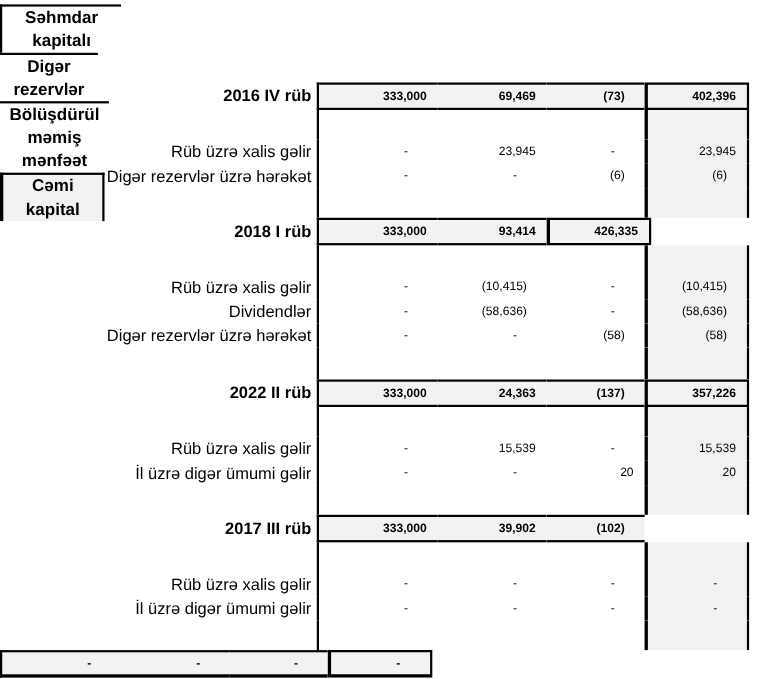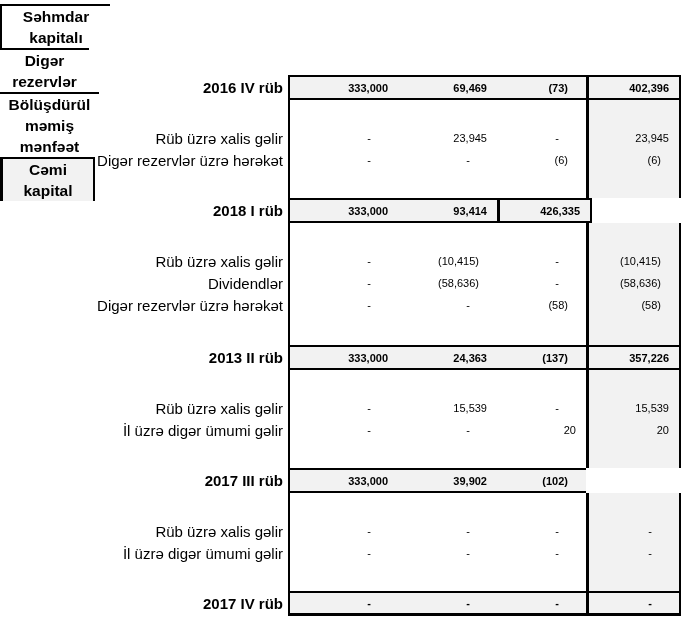--- a/index.html
+++ b/index.html
@@ -143,21 +143,21 @@
 
     <div class="tr sp lg">
       <div class="td lbl"></div>
         <div class="td c1"></div>
         <div class="td c2"></div>
         <div class="td c3"></div>
         <div class="td c4"></div>
     </div>
 
     <div class="tr total">
-      <div class="td lbl">2013 II rüb</div>
+      <div class="td lbl">2022 II rüb</div>
       <div class="td dc c1 v">333,000</div>
       <div class="td dc c2 v">24,363</div>
       <div class="td dc c3 v neg">(137)</div>
       <div class="td dc c4 v">357,226</div>
     </div>
 
     <div class="tr sp">
       <div class="td lbl"></div>
         <div class="td c1"></div>
         <div class="td c2"></div>
@@ -222,21 +222,20 @@
 
     <div class="tr sp">
       <div class="td lbl"></div>
         <div class="td c1"></div>
         <div class="td c2"></div>
         <div class="td c3"></div>
         <div class="td c4"></div>
     </div>
 
     <div class="tr total last">
-      <div class="td lbl">2017 IV rüb</div>
       <div class="td dc c1 v dash">-</div>
       <div class="td dc c2 v dash">-</div>
       <div class="td dc c3 v dash">-</div>
       <div class="td dc c4 v dash">-</div>
     </div>
 
   </div>
 </div>
 
 </body></html>

